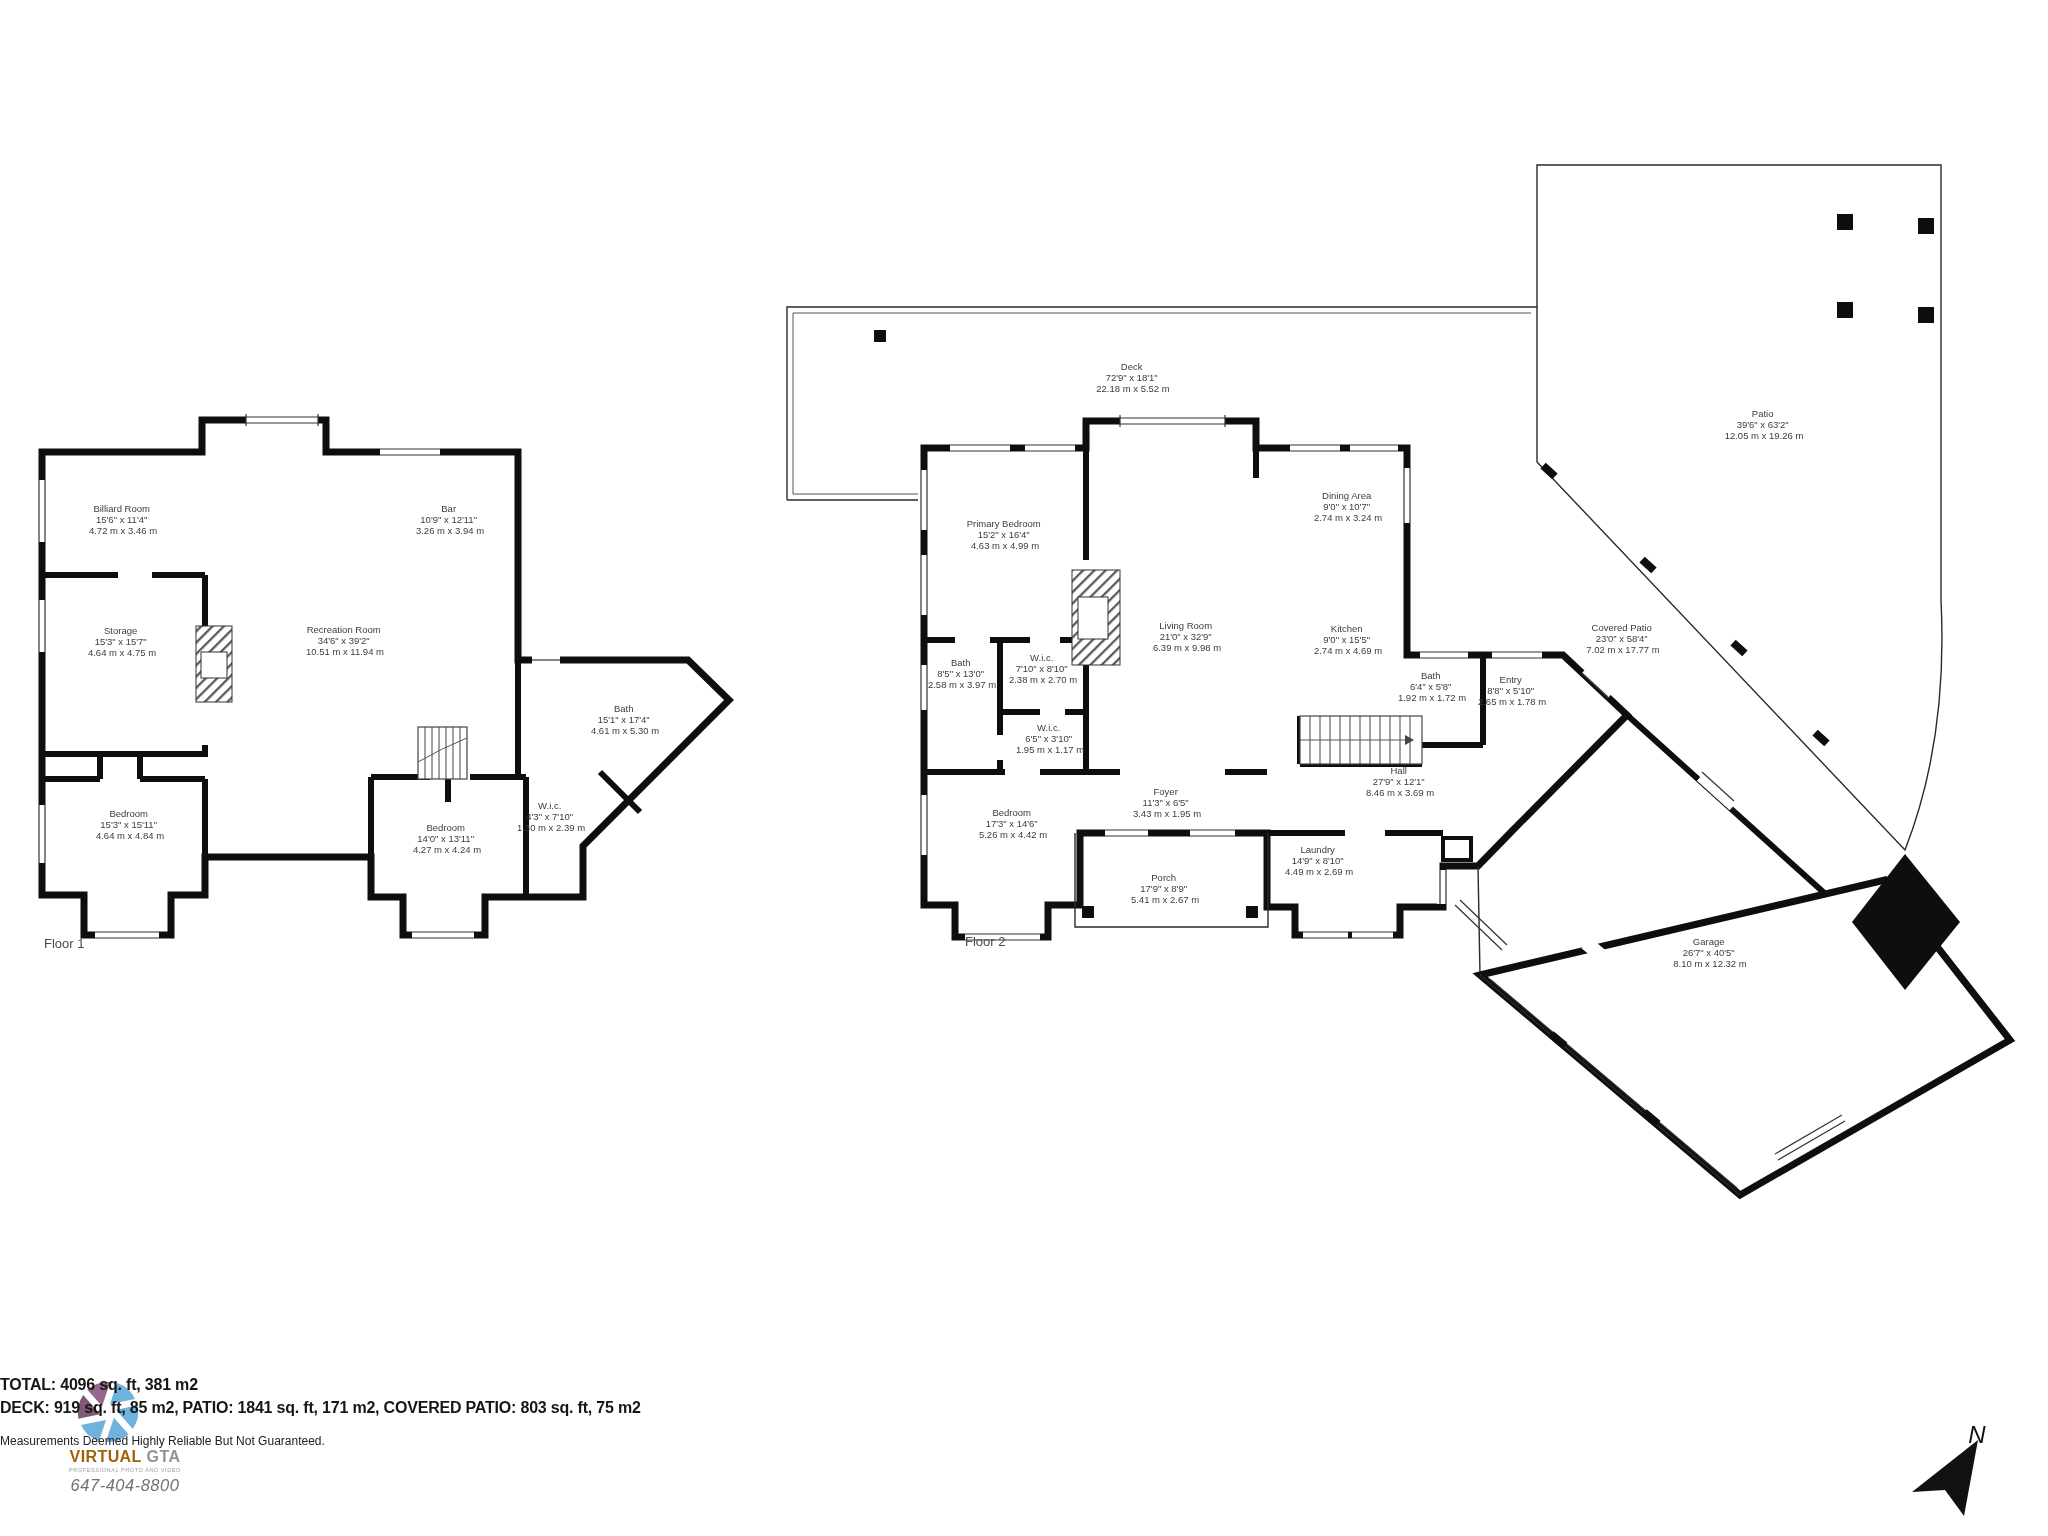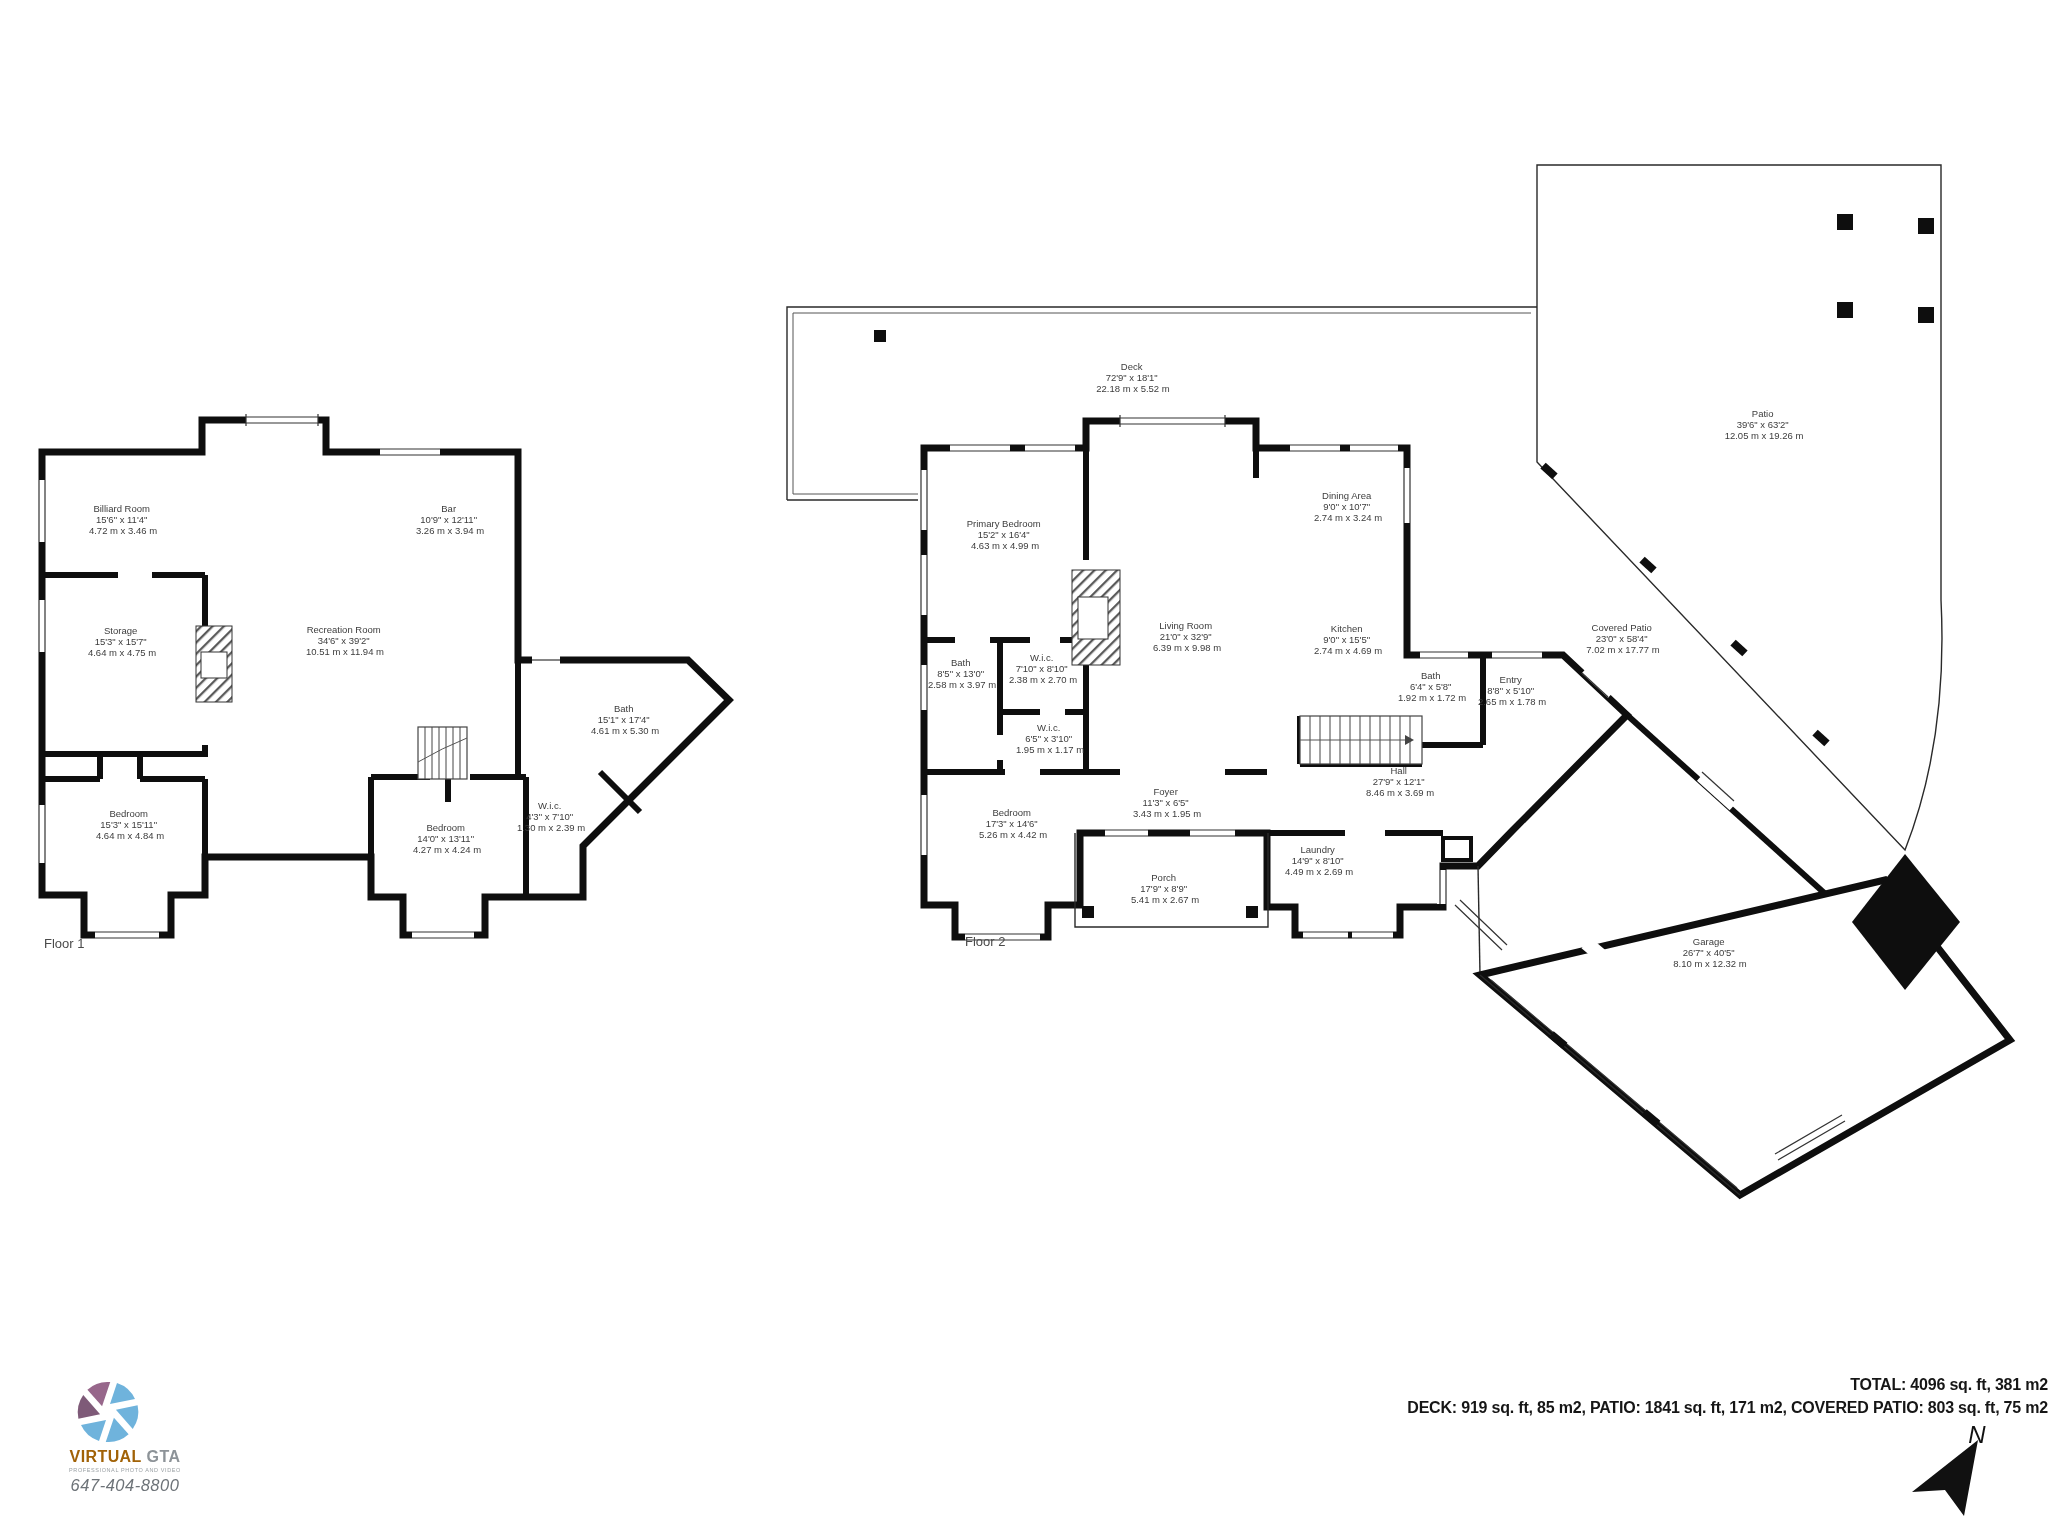--- a/index.html
+++ b/index.html
@@ -9,21 +9,21 @@
   .wall-outer{fill:#ffffff;stroke:#0e0e0e;stroke-width:7;stroke-linejoin:miter;}
   .wall-in{fill:none;stroke:#0e0e0e;stroke-width:6;stroke-linecap:butt;}
   .thin{fill:none;stroke:#2a2a2a;stroke-width:1.4;}
   .thin2{fill:none;stroke:#555;stroke-width:1;}
   .winline{fill:none;stroke:#333;stroke-width:1.2;}
   .gap{fill:#ffffff;stroke:none;}
   .post{fill:#0e0e0e;stroke:none;}
   .rl{font-size:9.5px;fill:#3c3c3c;text-anchor:middle;}
   .cap{font-size:13px;fill:#4a4a4a;text-anchor:start;}
   .tread{stroke:#444;stroke-width:1;}
-  #summary{position:absolute;left:0;top:1374px;width:100%;text-align:right;color:#161616;}
+  #summary{position:absolute;left:0;top:1374px;width:100%;text-align:left;color:#161616;}
   #summary .ln{font-size:16px;font-weight:bold;letter-spacing:-0.2px;line-height:22.5px;}
   #summary .disclaimer{font-size:12px;font-weight:normal;margin-top:15px;color:#222;}
   #brand{position:absolute;left:40px;top:1374px;width:170px;text-align:center;}
   #brand .nameline{font-size:16px;letter-spacing:0.4px;margin-top:2px;}
   #brand .nm1{color:#a16207;font-weight:bold;}
   #brand .nm2{color:#8d9398;font-weight:bold;}
   #brand .tag{font-size:5.5px;color:#9aa0a4;letter-spacing:0.6px;margin-top:1px;}
   #brand .phone{font-size:16.5px;color:#6d7378;margin-top:3px;letter-spacing:0.5px;font-style:italic;}
 </style>
 </head>
@@ -366,20 +366,21 @@
         </g>
     <g transform="rotate(300)">
           <path d="M 2,-8 L 9,-29 A 30 30 0 0 1 27,-13 Z" fill="#97678b"></path>
         </g>
   </g>
 </svg>
 
 <div id="summary">
   <div class="ln">TOTAL: 4096 sq. ft, 381 m2</div>
   <div class="ln">DECK: 919 sq. ft, 85 m2, PATIO: 1841 sq. ft, 171 m2, COVERED PATIO: 803 sq. ft, 75 m2</div>
+  <div class="disclaimer">Measurements Deemed Highly Reliable But Not Guaranteed.</div>
 </div>
 
 <div id="brand">
   <div style="height:72px;"></div>
   <div class="nameline">
     <span class="nm1">VIRTUAL</span>
     <span class="nm2">GTA</span>
   </div>
   <div class="tag">PROFESSIONAL PHOTO AND VIDEO</div>
   <div class="phone">647-404-8800</div>

